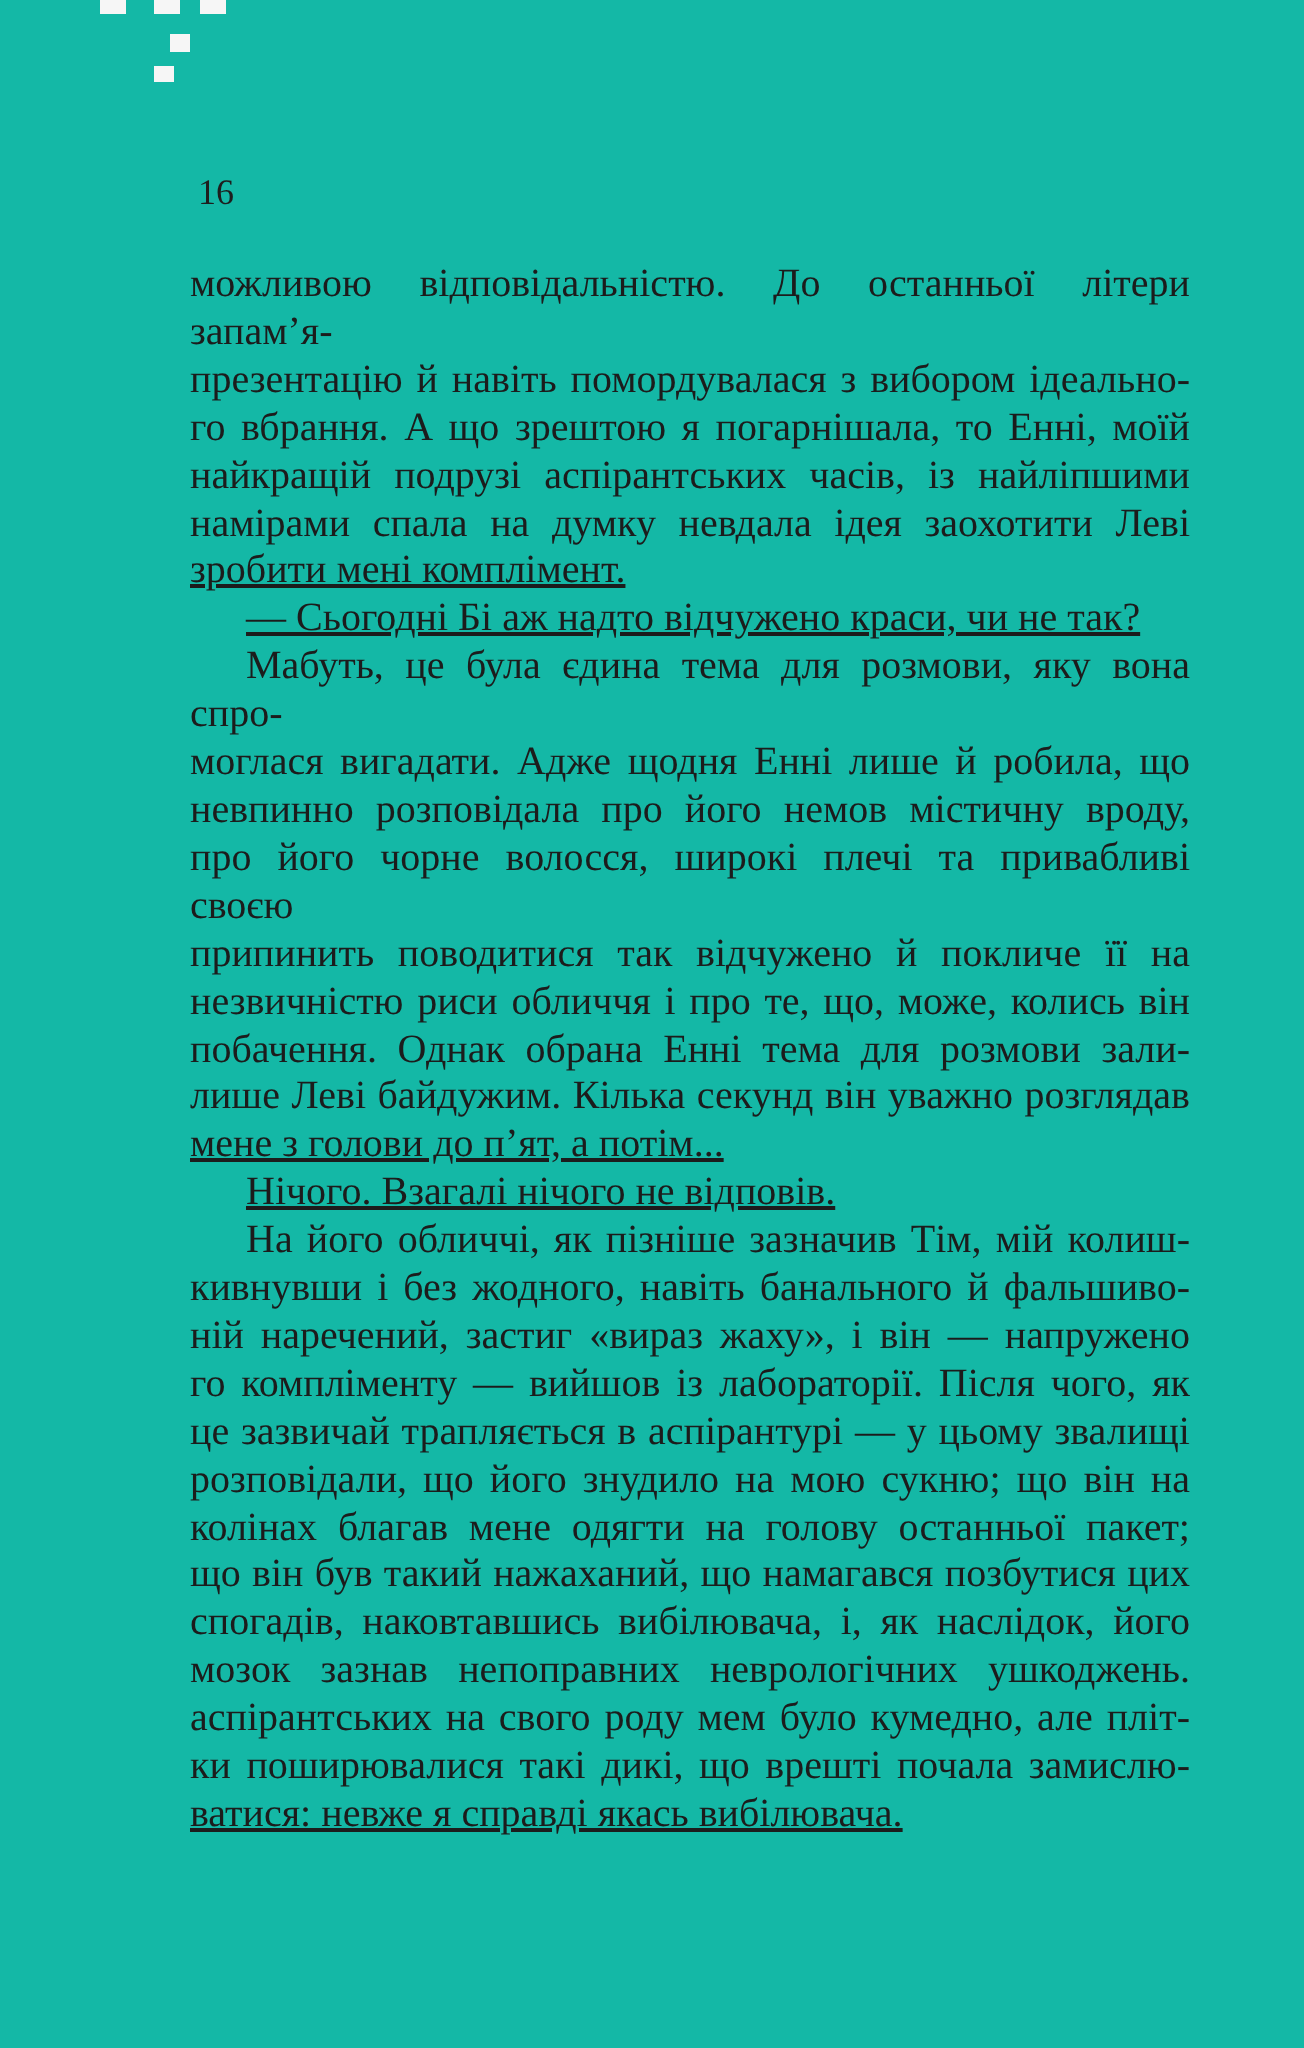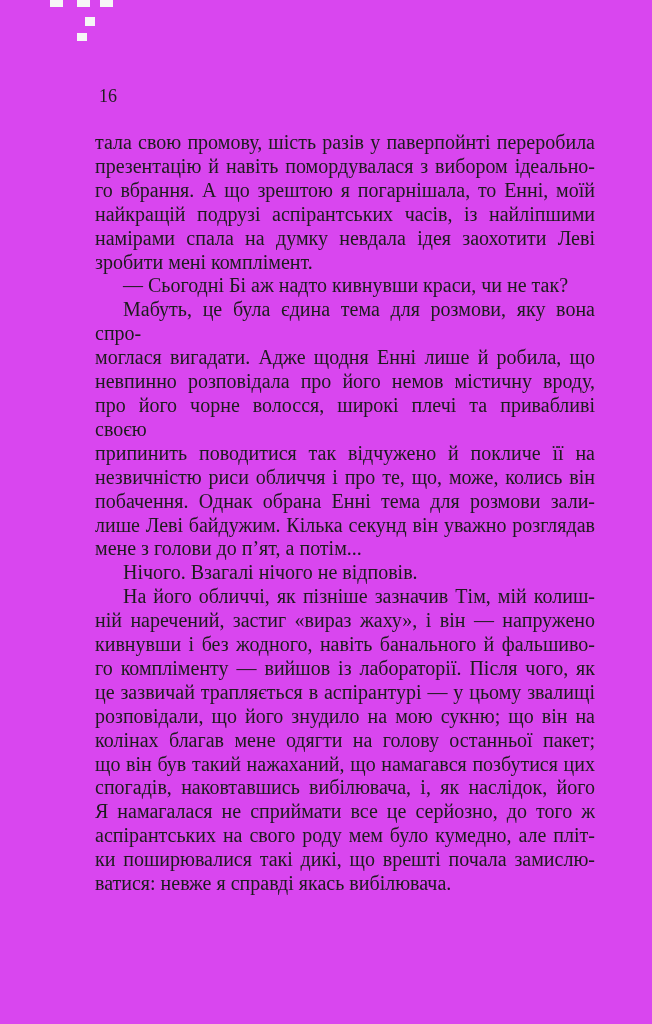--- a/index.html
+++ b/index.html
@@ -10,21 +10,21 @@
   body {
     width: 652px;
     height: 1024px;
     position: relative;
     overflow: hidden;
     font-family: "Liberation Serif", "DejaVu Serif", serif;
   }
   .book-page {
     position: absolute;
     inset: 0;
-    background: #d946ef;
+    background: #14b8a6;
   }
   .page-number {
     position: absolute;
     left: 99px;
     top: 86px;
     font-size: 18px;
     line-height: 20px;
     color: #1e1e1e;
   }
   .text-block {
@@ -36,20 +36,21 @@
     line-height: 23.9px;
     color: #1c1c1c;
   }
   .paragraph { margin: 0; padding: 0; }
   .line {
     text-align: justify;
     text-align-last: justify;
   }
   .line.last {
     text-align-last: left;
+    text-decoration: underline;
   }
   .line.indent {
     text-indent: 28px;
   }
   
   .artifact {
     position: absolute;
     background: #f6f6f6;
   }
   .artifact.a1 { left: 50px;  top: 0; width: 13px; height: 7px; }
@@ -65,53 +66,53 @@
   <span class="artifact a1"></span>
   <span class="artifact a2"></span>
   <span class="artifact a3"></span>
   <span class="artifact a4"></span>
   <span class="artifact a5"></span>
 
   <div class="page-number">16</div>
 
   <div class="text-block">
       <div class="paragraph">
-        <div class="line">тала свою промову, шість разів у паверпойнті переробила</div>
+        <div class="line">можливою відповідальністю. До останньої літери запам’я-</div>
         <div class="line">презентацію й навіть помордувалася з вибором ідеально-</div>
         <div class="line">го вбрання. А що зрештою я погарнішала, то Енні, моїй</div>
         <div class="line">найкращій подрузі аспірантських часів, із найліпшими</div>
         <div class="line">намірами спала на думку невдала ідея заохотити Леві</div>
         <div class="line last">зробити мені комплімент.</div>
       </div>
       <div class="paragraph">
-        <div class="line last indent">— Сьогодні Бі аж надто кивнувши краси, чи не так?</div>
+        <div class="line last indent">— Сьогодні Бі аж надто відчужено краси, чи не так?</div>
       </div>
       <div class="paragraph">
         <div class="line indent">Мабуть, це була єдина тема для розмови, яку вона спро-</div>
         <div class="line">моглася вигадати. Адже щодня Енні лише й робила, що</div>
         <div class="line">невпинно розповідала про його немов містичну вроду,</div>
         <div class="line">про його чорне волосся, широкі плечі та привабливі своєю</div>
         <div class="line">припинить поводитися так відчужено й покличе її на</div>
         <div class="line">незвичністю риси обличчя і про те, що, може, колись він</div>
         <div class="line">побачення. Однак обрана Енні тема для розмови зали-</div>
         <div class="line">лише Леві байдужим. Кілька секунд він уважно розглядав</div>
         <div class="line last">мене з голови до п’ят, а потім...</div>
       </div>
       <div class="paragraph">
         <div class="line last indent">Нічого. Взагалі нічого не відповів.</div>
       </div>
       <div class="paragraph">
         <div class="line indent">На його обличчі, як пізніше зазначив Тім, мій колиш-</div>
+        <div class="line">кивнувши і без жодного, навіть банального й фальшиво-</div>
         <div class="line">ній наречений, застиг «вираз жаху», і він — напружено</div>
-        <div class="line">кивнувши і без жодного, навіть банального й фальшиво-</div>
         <div class="line">го компліменту — вийшов із лабораторії. Після чого, як</div>
         <div class="line">це зазвичай трапляється в аспірантурі — у цьому звалищі</div>
         <div class="line">розповідали, що його знудило на мою сукню; що він на</div>
         <div class="line">колінах благав мене одягти на голову останньої пакет;</div>
         <div class="line">що він був такий нажаханий, що намагався позбутися цих</div>
         <div class="line">спогадів, наковтавшись вибілювача, і, як наслідок, його</div>
-        <div class="line">Я намагалася не сприймати все це серйозно, до того ж</div>
+        <div class="line">мозок зазнав непоправних неврологічних ушкоджень.</div>
         <div class="line">аспірантських на свого роду мем було кумедно, але пліт-</div>
         <div class="line">ки поширювалися такі дикі, що врешті почала замислю-</div>
         <div class="line last">ватися: невже я справді якась вибілювача.</div>
       </div>
     </div>
 </div>
 
 </body></html>

